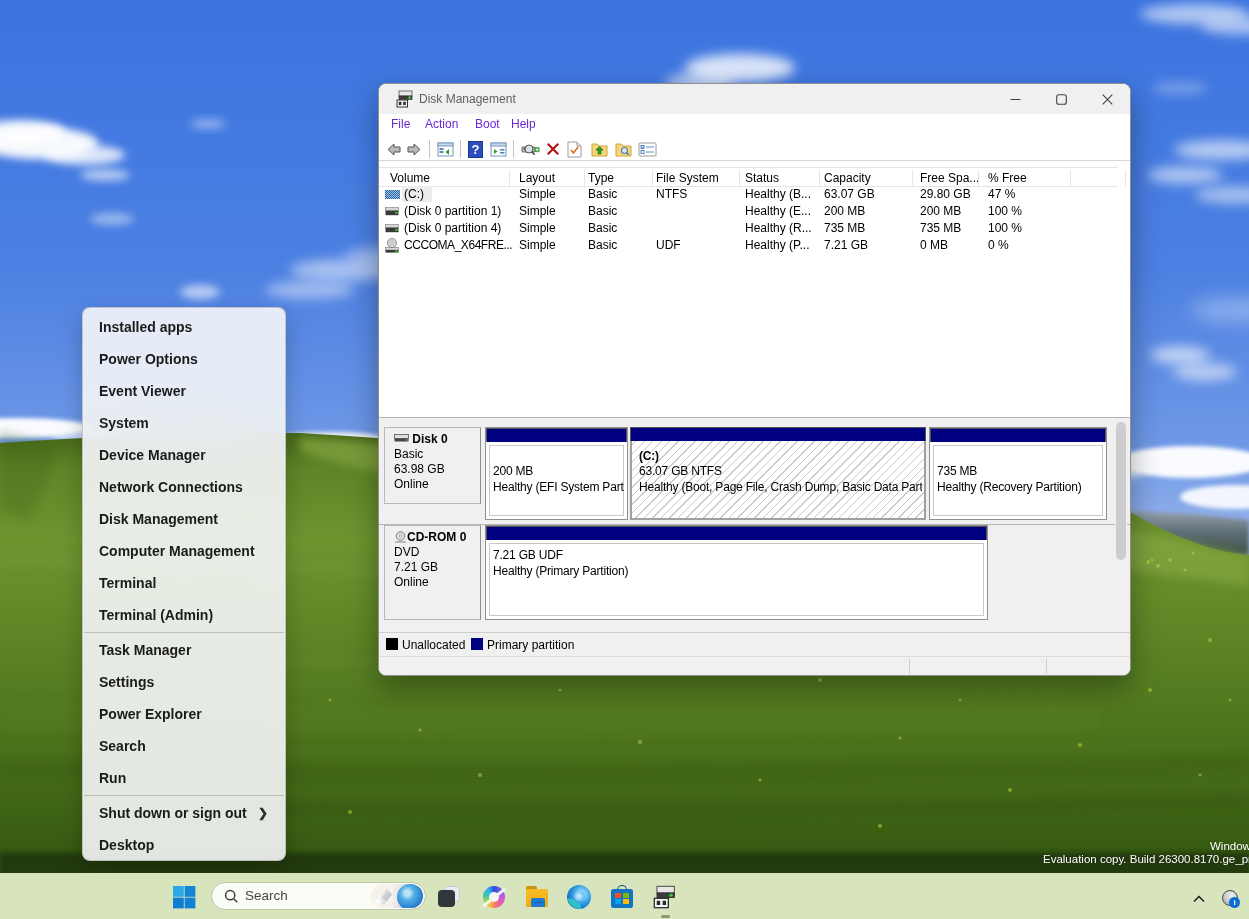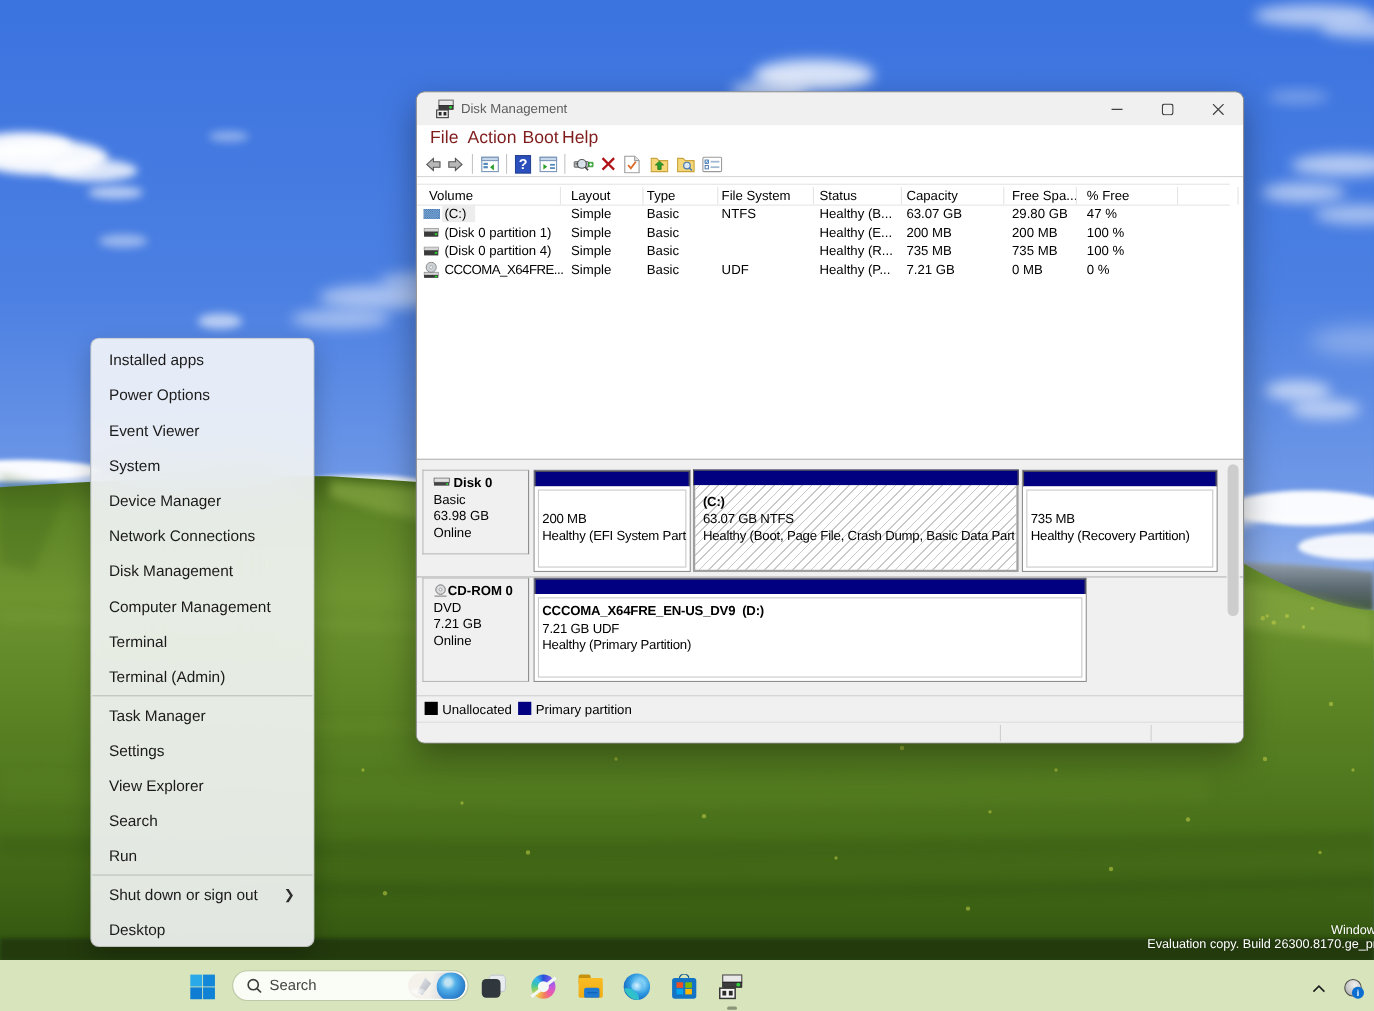--- a/index.html
+++ b/index.html
@@ -9,21 +9,21 @@
 .abs { position:absolute; }
 
 #win { position:absolute; left:378px; top:83px; width:753px; height:593px;
   background:#ffffff; border-radius:8px; border:1px solid #8f8f8f;
   box-shadow:0 12px 30px rgba(0,0,0,0.35); overflow:hidden; font-size:12px; color:#000; }
 #titlebar { position:absolute; left:0; top:0; right:0; height:30px; background:#f0f0f0; }
 #titlebar .ttext { position:absolute; left:40px; top:8px; font-size:12px; color:#5e5e5e; }
 .capbtn { position:absolute; top:0; width:45px; height:30px; color:#404040; }
 .capbtn svg { position:absolute; left:17px; top:10px; }
 #menubar { position:absolute; left:0; top:30px; right:0; height:20px; background:#fff; }
-#menubar span { position:absolute; top:3px; font-size:16px; color:#7f1d1d; }
+#menubar span { position:absolute; top:3px; font-size:12px; color:#6d28d9; }
 #toolbar { position:absolute; left:0; top:50px; right:0; height:27px; background:#fff; border-bottom:1px solid #d7d7d7; }
 .tbi { position:absolute; top:7px; }
 .tbsep { position:absolute; top:6px; width:1px; height:18px; background:#c5c5c5; }
 
 #listv { position:absolute; left:0; top:78px; right:12px; height:255px; background:#fff; }
 #lhead { position:absolute; left:0; top:5px; right:0; height:20px; border-top:1px solid #e5e5e5; border-bottom:1px solid #e5e5e5; }
 #lhead .hcell { position:absolute; top:3px; font-size:12px; color:#000; }
 #lhead .hsep { position:absolute; top:2px; width:1px; height:16px; background:#e5e5e5; }
 .lrow { position:absolute; left:0; right:0; height:17px; }
 .lrow span { position:absolute; top:1px; white-space:nowrap; }
@@ -34,21 +34,21 @@
 .dinner { position:absolute; left:3px; top:17px; right:3px; bottom:3px; border:1px solid #c9c9c9; }
 .dbar { position:absolute; left:0; top:0; right:0; height:14px; background:#000080; border:1px solid #555; border-bottom:none; }
 .dtxt { position:absolute; left:7px; right:2px; top:14px; letter-spacing:-0.2px; bottom:2px; line-height:15.5px; white-space:nowrap; overflow:hidden; display:flex; flex-direction:column; justify-content:center; }
 #legend { position:absolute; left:0; top:548px; right:0; height:24px; background:#f0f0f0; border-top:1px solid #cfcfcf;padding-left:16px; }
 #statusbar { position:absolute; left:0; top:572px; right:0; height:19px; background:#f0f0f0; border-top:1px solid #dcdcdc; }
 #statusbar .ssep { position:absolute; top:2px; width:1px; height:15px; background:#cfcfcf; }
 
 #winx { position:absolute; left:82px; top:307px; width:204px; height:554px;
   background:rgba(245,246,248,0.9); backdrop-filter:blur(34px) saturate(1.05);
   border:1px solid rgba(120,120,120,0.35); border-radius:8px;
-  box-shadow:0 10px 22px rgba(0,0,0,0.22); padding-top:3px; }
+  box-shadow:0 10px 22px rgba(0,0,0,0.22); padding-top:3px;font-weight:bold; }
 .wxi { height:32px; line-height:32px; padding-left:16px; font-size:14px; color:#1b1b1b; position:relative; }
 .wxsep { height:1px; background:rgba(0,0,0,0.18); margin:1px 1px; }
 .wxchev { position:absolute; right:17px; top:0; font-size:12px; color:#2e2e2e; }
 
 #taskbar { position:absolute; left:0; top:873px; width:1249px; height:46px; background:#d7e4bc; }
 .tbicon { position:absolute; top:12px; width:24px; height:24px; }
 #search { position:absolute; left:211px; top:9px; width:215px; height:28px; background:rgba(253,255,250,0.92); border:1px solid #bcc8a6; border-radius:14px; }
 #search .stxt { position:absolute; left:33px; top:5px; font-size:13.5px; color:#454545; }
 
 .wm { position:absolute; color:#ffffff; font-size:11.5px; text-shadow:0 0 2px rgba(0,0,0,0.3); white-space:nowrap; }
@@ -400,21 +400,20 @@
       <div style="position:relative"><b><svg width="13" height="12" viewBox="0 0 13 12" style="vertical-align:-2px">
                 <circle cx="6.5" cy="5" r="4.3" fill="#d9dde0" stroke="#777" stroke-width="0.9"></circle>
                 <circle cx="6.5" cy="5" r="1.2" fill="#fafafa" stroke="#888" stroke-width="0.6"></circle>
                 <rect x="1" y="10.2" width="11" height="1.6" fill="#aaa"></rect>
               </svg>CD-ROM 0</b><br>DVD<br>7.21 GB<br>Online</div>
     </div>
     <div class="dbox" style="left:106px;top:107px;width:503px;height:95px">
       <div class="dbar"></div>
           <div class="dinner"></div>
       <div class="dtxt" style="justify-content:flex-start;padding-top:8px">
-            <div><b>CCCOMA_X64FRE_EN-US_DV9&nbsp; (D:)</b></div>
             <div>7.21 GB UDF</div>
             <div>Healthy (Primary Partition)</div>
           </div>
     </div>
 
     <div style="position:absolute;right:3px;top:2px;width:12px;height:212px;background:#f0f0f0"></div>
     <div style="position:absolute;right:4px;top:4px;width:10px;height:138px;background:#cdcdcd;border-radius:5px"></div>
   </div>
   <div id="legend">
     <div class="abs" style="left:7px;top:5px;width:12px;height:12px;background:#000"></div>
@@ -435,21 +434,21 @@
   <div class="wxi">System</div>
   <div class="wxi">Device Manager</div>
   <div class="wxi">Network Connections</div>
   <div class="wxi">Disk Management</div>
   <div class="wxi">Computer Management</div>
   <div class="wxi">Terminal</div>
   <div class="wxi">Terminal (Admin)</div>
   <div class="wxsep"></div>
   <div class="wxi">Task Manager</div>
   <div class="wxi">Settings</div>
-  <div class="wxi">View Explorer</div>
+  <div class="wxi">Power Explorer</div>
   <div class="wxi">Search</div>
   <div class="wxi">Run</div>
   <div class="wxsep"></div>
   <div class="wxi">Shut down or sign out<span class="wxchev">❯</span></div>
   <div class="wxi">Desktop</div>
 </div>
 
 <div class="wm" style="left:1210px;top:840px">Windows 11 Pro</div>
 <div class="wm" style="left:1043px;top:853px">Evaluation copy. Build 26300.8170.ge_prerelease.251029-1549</div>
 

